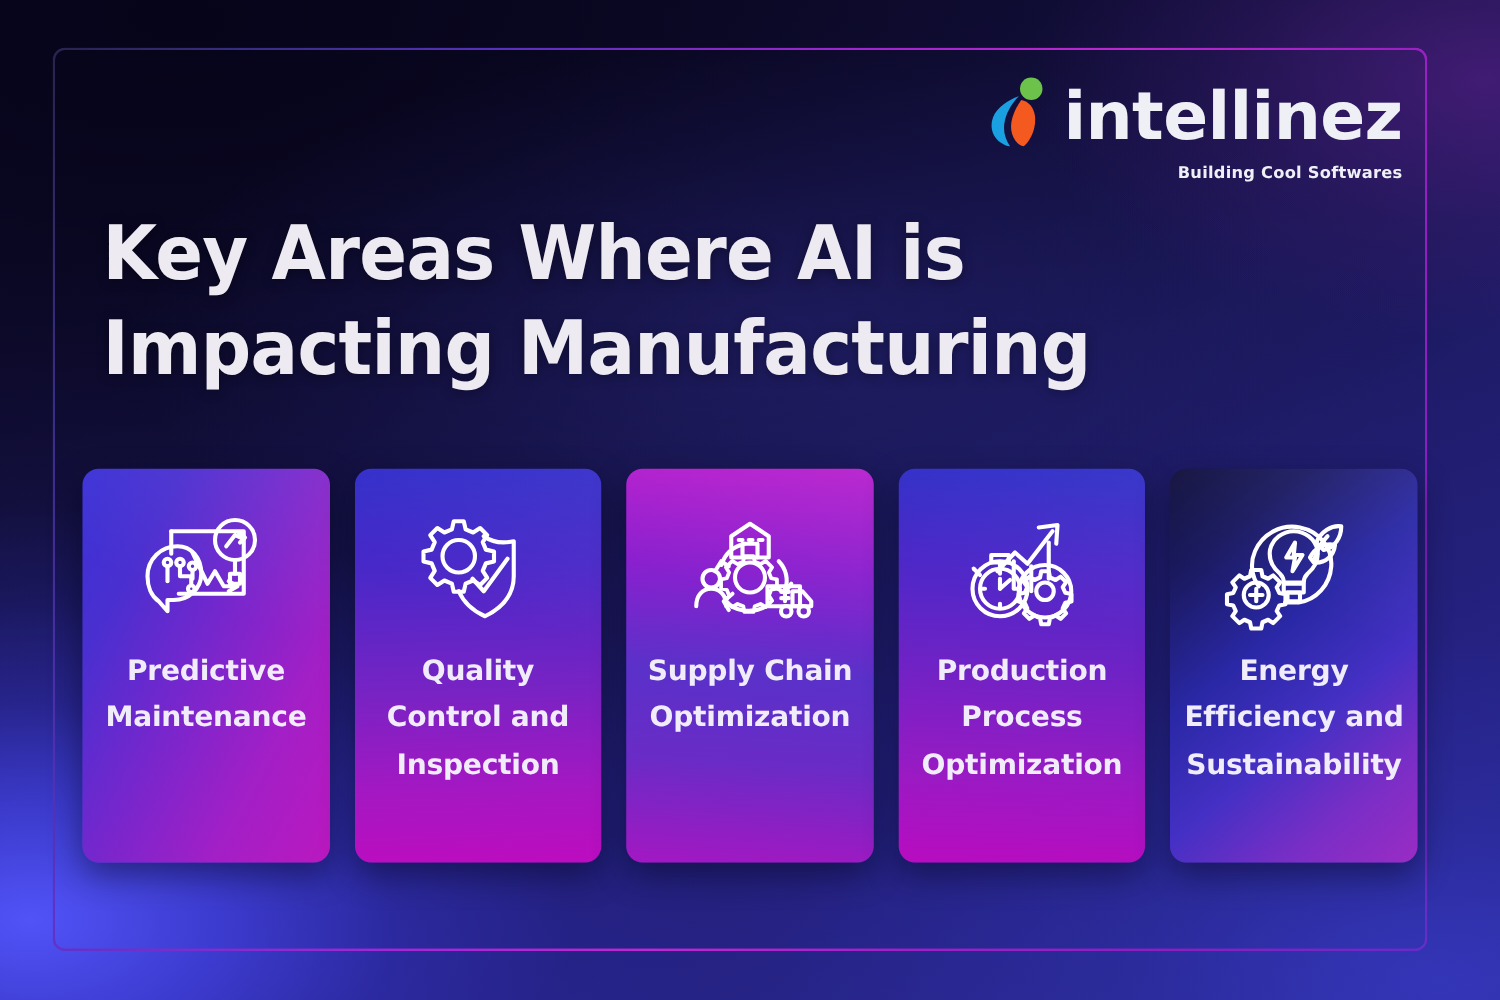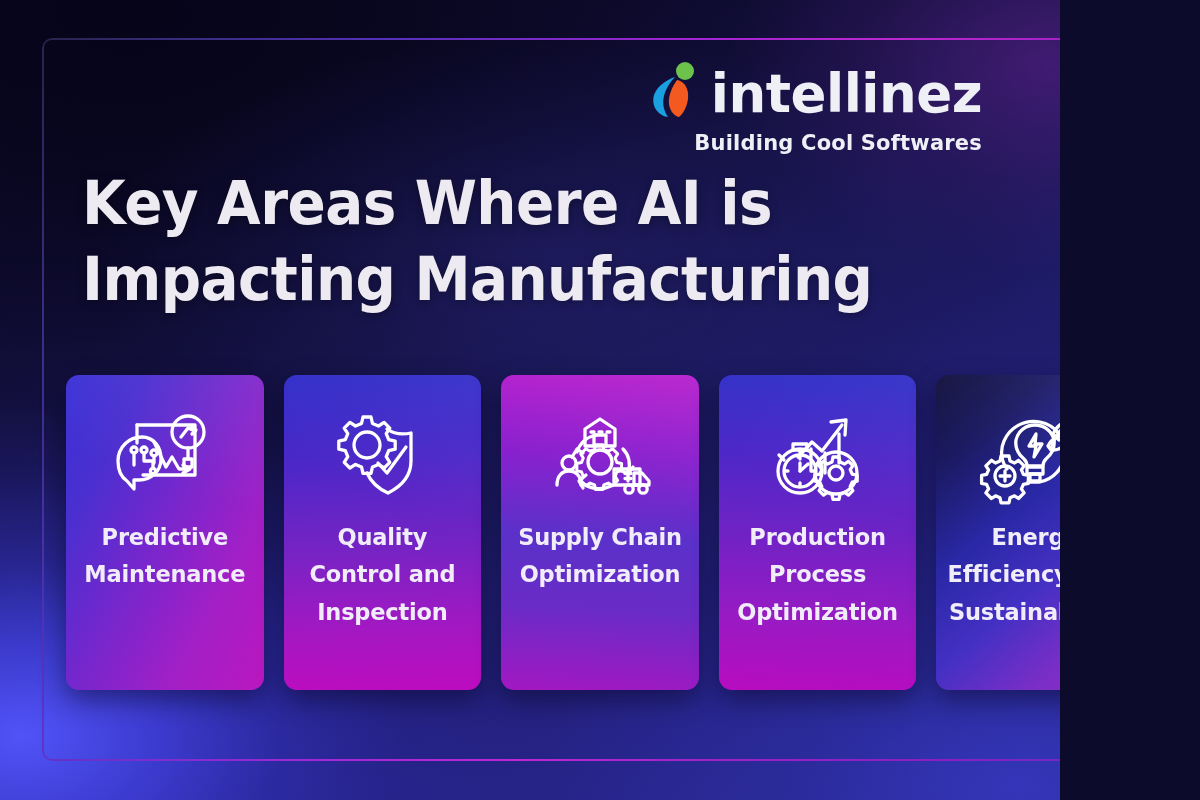--- a/index.html
+++ b/index.html
@@ -7,21 +7,21 @@
   html, body {
     width:1200px; height:800px;
     overflow:hidden;
     background:#0d0b2b;
     font-family:"Liberation Sans", sans-serif;
   }
 
   
   #poster {
     position:relative;
-    width:1060px; height:800px;
+    width:1200px; height:800px;
     overflow:hidden;
     background:#4c1d95;
   }
 
   
   .bg-layer { position:absolute; inset:0; }
 
   .bg-base {
     background:
       linear-gradient(160deg,
@@ -131,21 +131,21 @@
   .logo-word {
     font-size:53px;
     font-weight:700;
     letter-spacing:-0.5px;
     color:#eef0f6;
     line-height:1;
     font-family:"DejaVu Sans", sans-serif;
   }
   .logo-tag {
     margin-top:5px;
-    font-size:21px;
+    font-size:13px;
     font-weight:700;
     color:#eef0f6;
     letter-spacing:0.2px;
     font-family:"DejaVu Sans", sans-serif;
     margin-left:31px;
   }
 
   
   .title {
     position:absolute;

